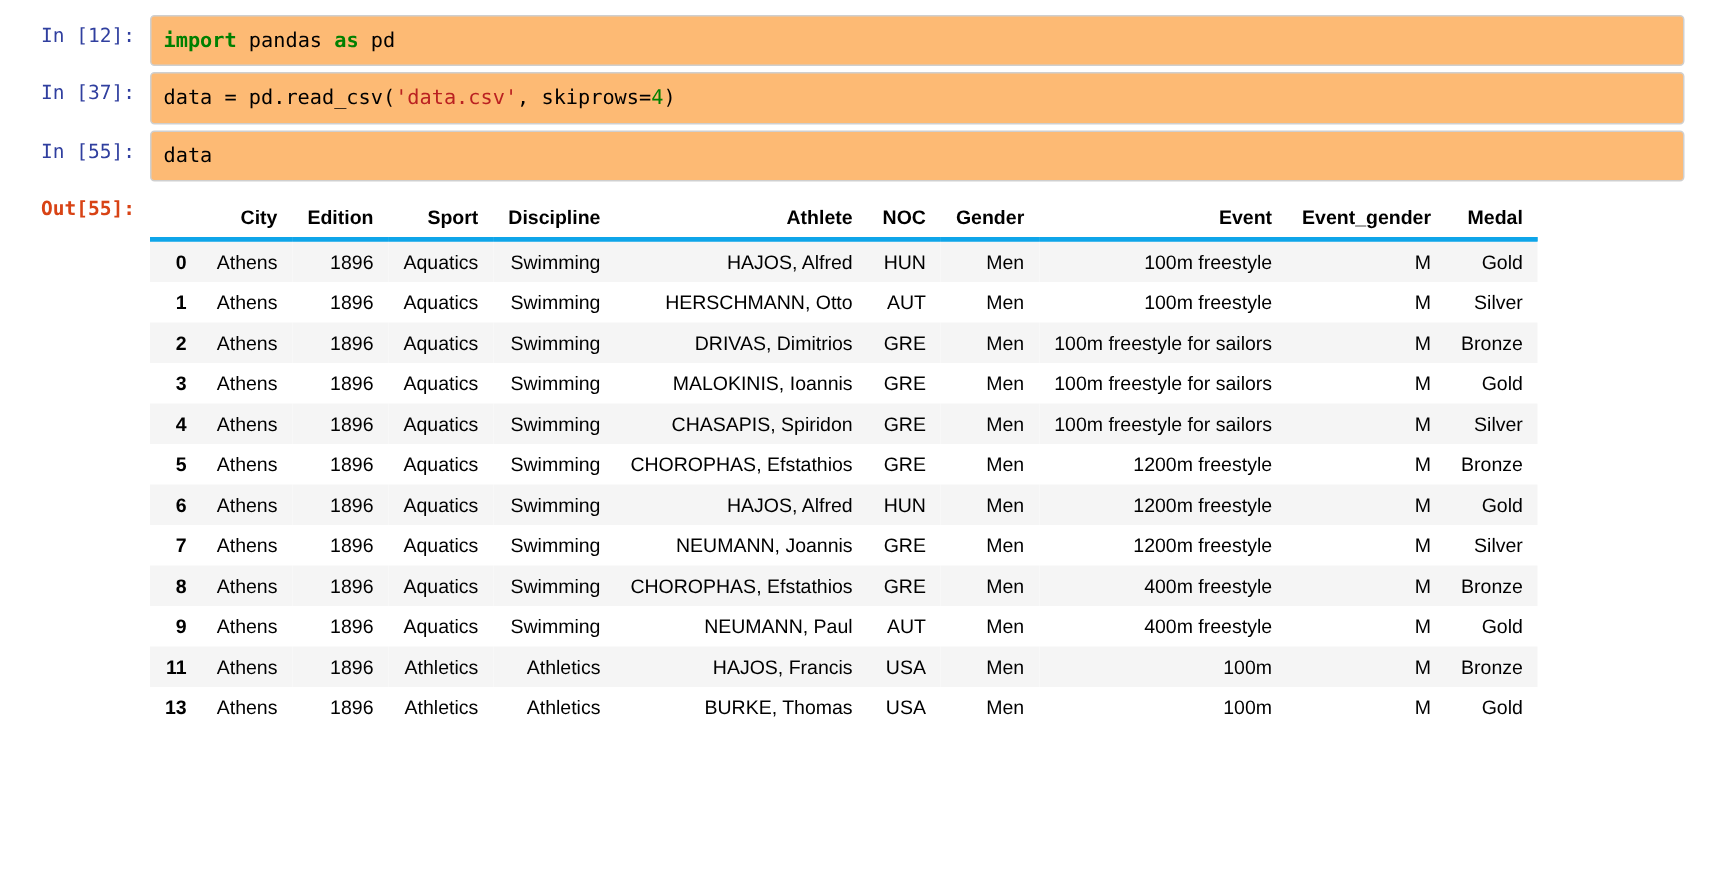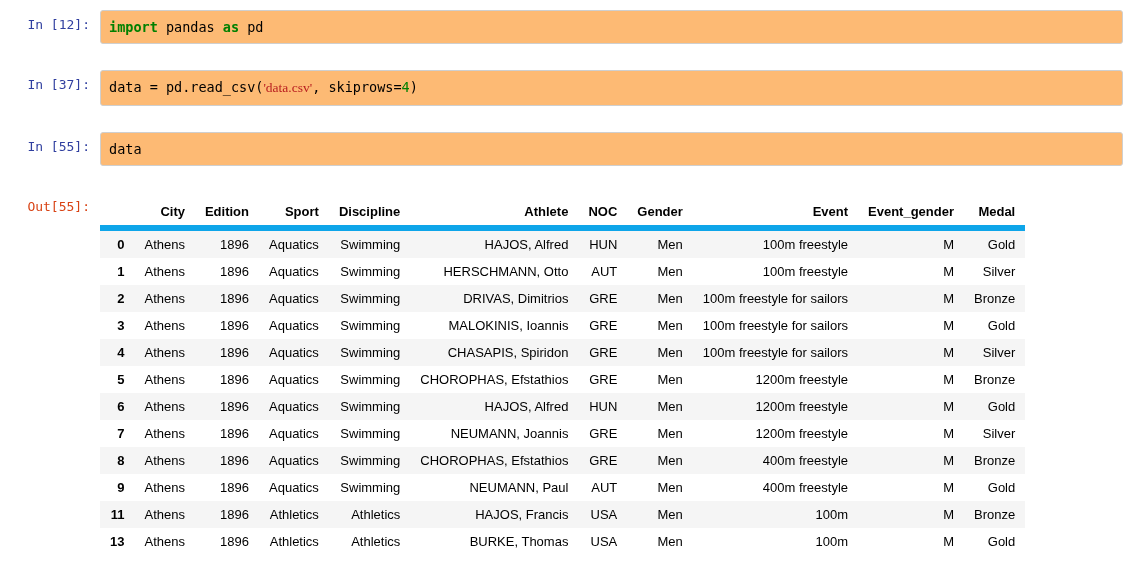--- a/index.html
+++ b/index.html
@@ -8,66 +8,66 @@
       font-size: 13px;
       background: #fff;
       color: #000;
     }
     .notebook {
       padding: 10px 20px;
       max-width: 1143px;
     }
     .cell {
       display: flex;
-      margin-bottom: 26px;
+      margin-bottom: 4px;
     }
     .prompt {
       width: 80px;
       text-align: right;
       padding-right: 10px;
       font-family: monospace;
       font-size: 13px;
       line-height: 1.6;
       flex-shrink: 0;
       padding-top: 5px;
     }
     .prompt .in-label { color: #303f9f; }
-    .prompt .out-label { color: #d84315; }
+    .prompt .out-label { color: #d84315; font-weight: bold; }
     .cell-content {
       flex: 1;
       min-width: 0;
     }
     .code-box {
       border: 1px solid #cfcfcf;
       border-radius: 3px;
       padding: 6px 8px;
       background: #fdba74;
       font-family: monospace;
       font-size: 13.5px;
       line-height: 1.5;
       white-space: pre;
     }
     .kw-green { color: #008000; font-weight: bold; }
-    .str-red { color: #ba2121; font-family: Liberation Serif, serif; }
+    .str-red { color: #ba2121; }
     .num-green { color: #008000; }
     .out-content {
       overflow-x: auto;
     }
     table.df {
       border-collapse: collapse;
       font-size: 13px;
       margin-top: 6px;
     }
     table.df th, table.df td {
       padding: 6px 10px;
       text-align: right;
       white-space: nowrap;
     }
     table.df thead th {
-      border-bottom: 6px solid #0ea5e9;
+      border-bottom: 3px solid #0ea5e9;
       font-weight: bold;
     }
     table.df tbody th {
       font-weight: bold;
       text-align: right;
     }
     table.df tbody tr:nth-child(odd) {
       background: #f5f5f5;
     }
     table.df tbody tr:nth-child(even) {

